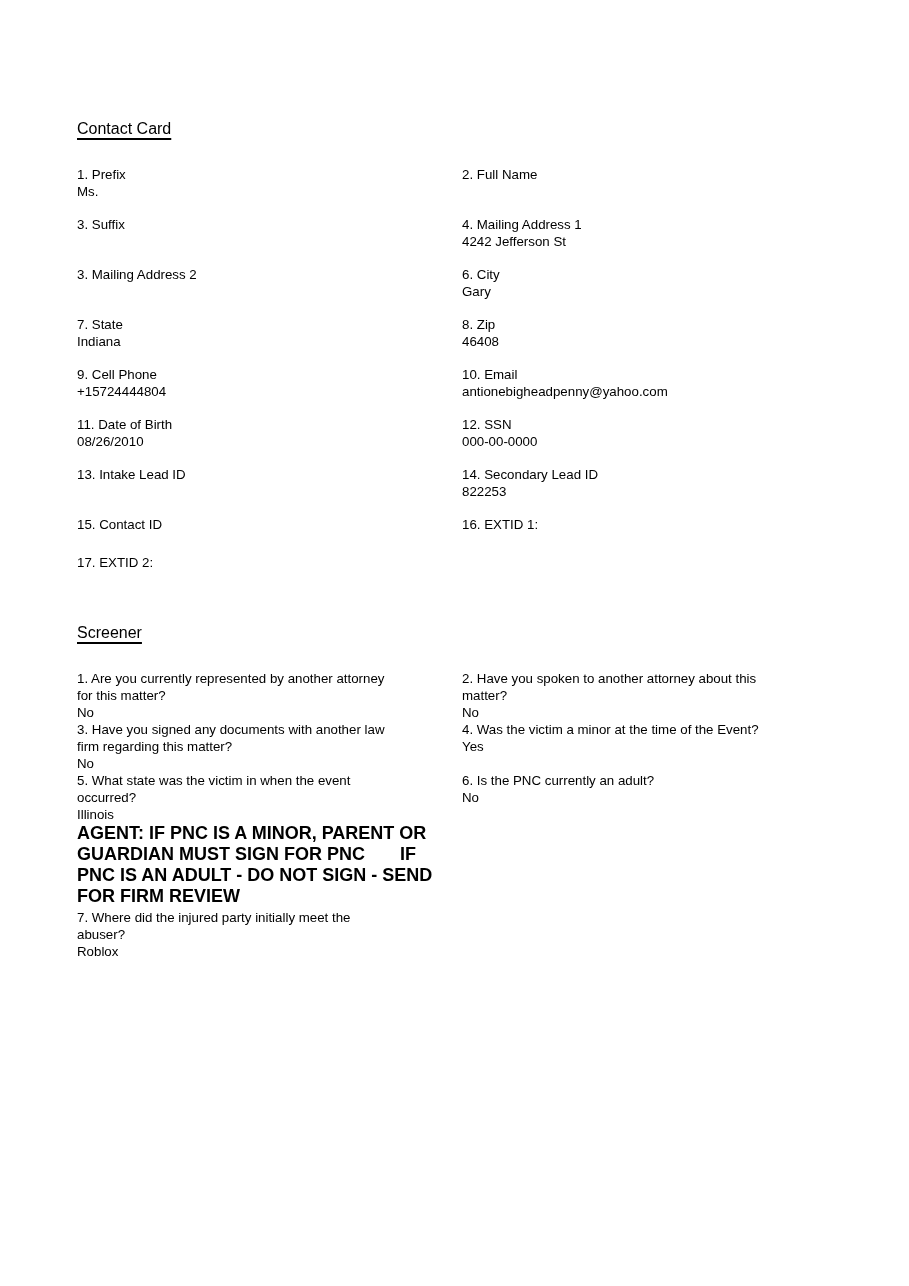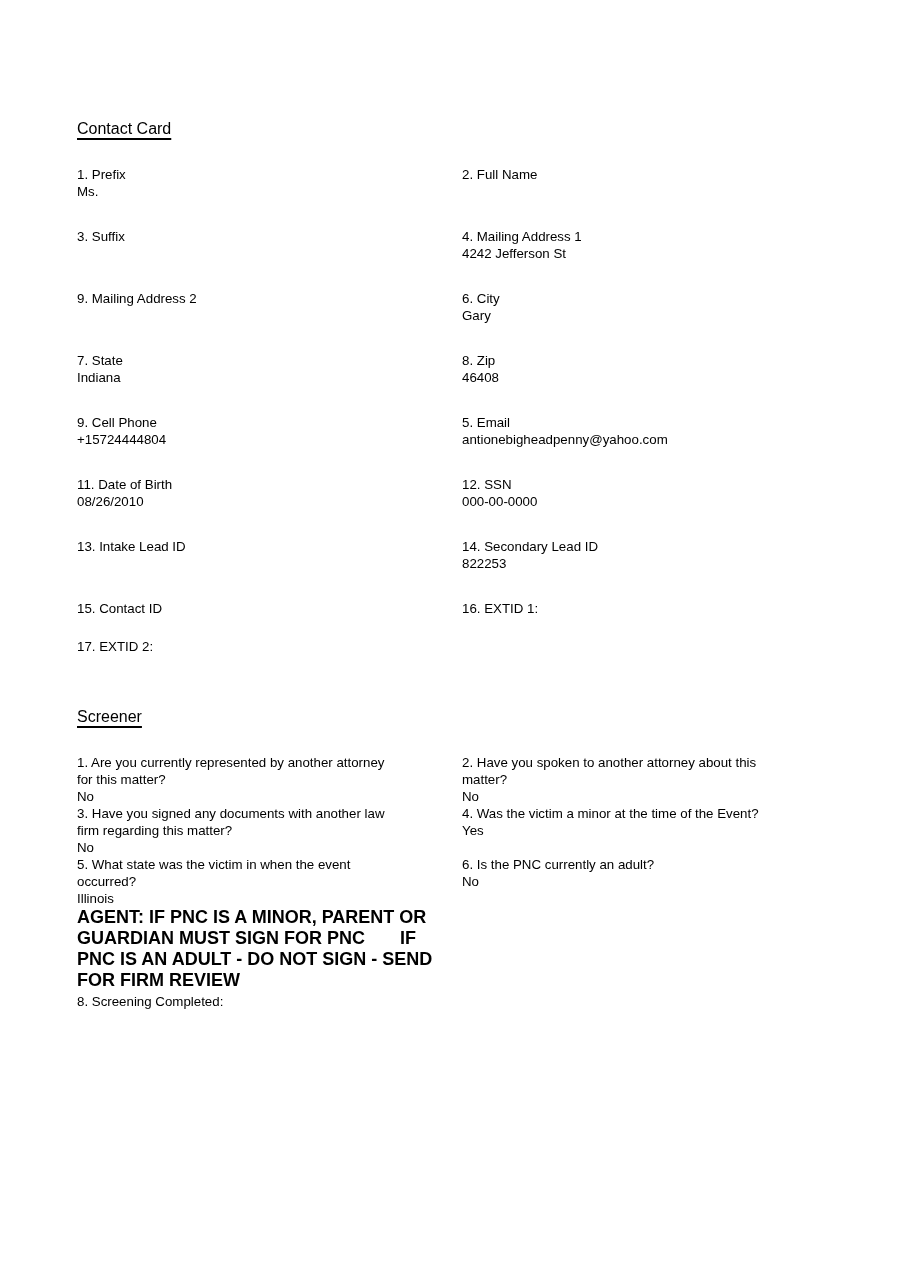--- a/index.html
+++ b/index.html
@@ -19,21 +19,21 @@
     text-underline-offset: 4px;
     display: inline-block;
   }
   .title-wrap-contact { margin-top: 116px; }
   .title-wrap-screener { margin-top: 32px; }
 
   .fields-grid {
     margin-top: 24px;
     display: grid;
     grid-template-columns: 385px 1fr;
-    row-gap: 28px;
+    row-gap: 16px;
   }
   .field { min-height: 34px; }
   .field-label { min-height: 17px; white-space: pre-wrap; }
   .field-value { min-height: 17px; white-space: pre-wrap; }
 
   .field-extid2 { margin-top: 4px; }
 
   .screener-grid {
     margin-top: 24px;
     display: grid;
@@ -73,41 +73,41 @@
     </div>
     <div class="field">
       <div class="field-label">3. Suffix</div>
       <div class="field-value"></div>
     </div>
     <div class="field">
       <div class="field-label">4. Mailing Address 1</div>
       <div class="field-value">4242 Jefferson St</div>
     </div>
     <div class="field">
-      <div class="field-label">9. Mailing Address 2</div>
+      <div class="field-label">3. Mailing Address 2</div>
       <div class="field-value"></div>
     </div>
     <div class="field">
       <div class="field-label">6. City</div>
       <div class="field-value">Gary</div>
     </div>
     <div class="field">
       <div class="field-label">7. State</div>
       <div class="field-value">Indiana</div>
     </div>
     <div class="field">
       <div class="field-label">8. Zip</div>
       <div class="field-value">46408</div>
     </div>
     <div class="field">
       <div class="field-label">9. Cell Phone</div>
       <div class="field-value">+15724444804</div>
     </div>
     <div class="field">
-      <div class="field-label">5. Email</div>
+      <div class="field-label">10. Email</div>
       <div class="field-value">antionebigheadpenny@yahoo.com</div>
     </div>
     <div class="field">
       <div class="field-label">11. Date of Birth</div>
       <div class="field-value">08/26/2010</div>
     </div>
     <div class="field">
       <div class="field-label">12. SSN</div>
       <div class="field-value">000-00-0000</div>
     </div>
@@ -169,18 +169,22 @@
     </div>
   </div>
 
   <div class="agent-notice">AGENT: IF PNC IS A MINOR, PARENT OR
 GUARDIAN MUST SIGN FOR PNC       IF
 PNC IS AN ADULT - DO NOT SIGN - SEND
 FOR FIRM REVIEW</div>
 
   <div class="screener-grid-bottom">
     <div class="question">
-      <div class="question-label">8. Screening Completed:</div>
+      <div class="question-label">7. Where did the injured party initially meet the
+abuser?</div>
+      <div class="question-answer">Roblox</div>
+    </div>
+    <div class="question">
       <div class="question-answer"></div>
     </div>
   </div>
 
 </div>
 
 </body></html>

